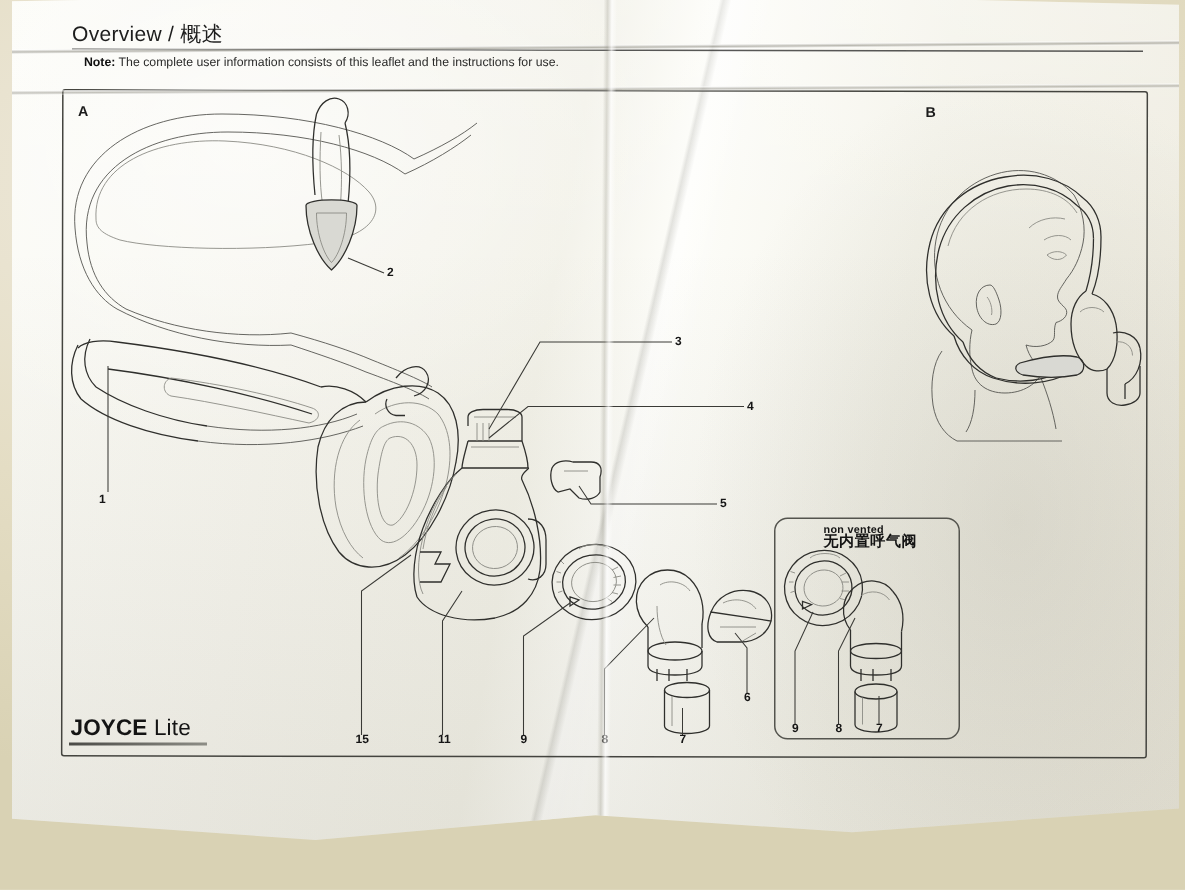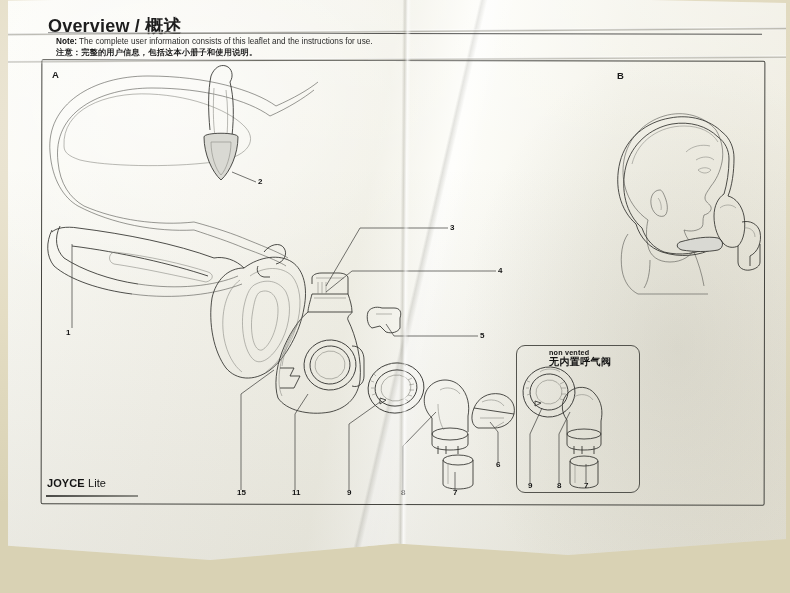--- a/index.html
+++ b/index.html
@@ -43,21 +43,21 @@
     position:absolute;top:0;bottom:0;left:392px;width:9px;pointer-events:none;
     background:linear-gradient(90deg,rgba(140,138,124,.00),rgba(140,138,124,.28) 30%,rgba(255,255,255,.65) 62%,rgba(255,255,255,0));
     transform:rotate(.5deg);
   }
 
   
   #content{position:absolute;left:0;top:0;width:778px;height:570px;}
 
   #title{
     position:absolute;left:40px;top:20px;
-    font-size:18px;font-weight:bold;color:#1d1d1d;letter-spacing:.2px;
+    font-size:14px;font-weight:normal;color:#1d1d1d;letter-spacing:.2px;
   }
   #titlerule{
     position:absolute;left:40px;top:39px;width:714px;height:1.4px;
     background:#3a3a38;opacity:.85;transform:rotate(.12deg);
   }
   #note{
     position:absolute;left:48px;top:43px;width:700px;
     font-size:8.2px;color:#2b2b2a;line-height:10.6px;
   }
   #note b{color:#111;}
@@ -68,21 +68,21 @@
     position:absolute;left:33px;top:66px;width:722px;height:443px;
     border:1.2px solid #44443f;border-radius:2px;
     transform:rotate(.1deg);
   }
   .panel-letter{position:absolute;font-size:9.5px;font-weight:bold;color:#1b1b1b;}
   #panelA{left:44px;top:75px;}
   #panelB{left:609px;top:76px;}
 
   #brand{
     position:absolute;left:39px;top:483px;
-    font-size:11px;color:#141414;letter-spacing:.1px;
+    font-size:15px;color:#141414;letter-spacing:.1px;
   }
   #brand b{font-weight:bold;}
   #brandrule{
     position:absolute;left:38px;top:501px;width:92px;height:2.2px;
     background:linear-gradient(90deg,#4a4a46,#8d8d86);
   }
 
   
   #logo{position:absolute;left:640px;top:466px;width:118px;height:34px;}
   #logo .wm{
@@ -136,21 +136,20 @@
       <span>/</span>
       <span>概述</span>
     </div>
     <div id="titlerule"></div>
 
     <div id="note">
       <div>
         <b>Note:</b>
         <span>The complete user information consists of this leaflet and the instructions for use.</span>
       </div>
-      <div class="cn">注意：完整的用户信息，包括这本小册子和使用说明。</div>
     </div>
 
     <div id="frame"></div>
     <div class="panel-letter" id="panelA">A</div>
     <div class="panel-letter" id="panelB">B</div>
 
     <svg width="778" height="570" viewBox="0 0 778 570">
 
       <g>
 

